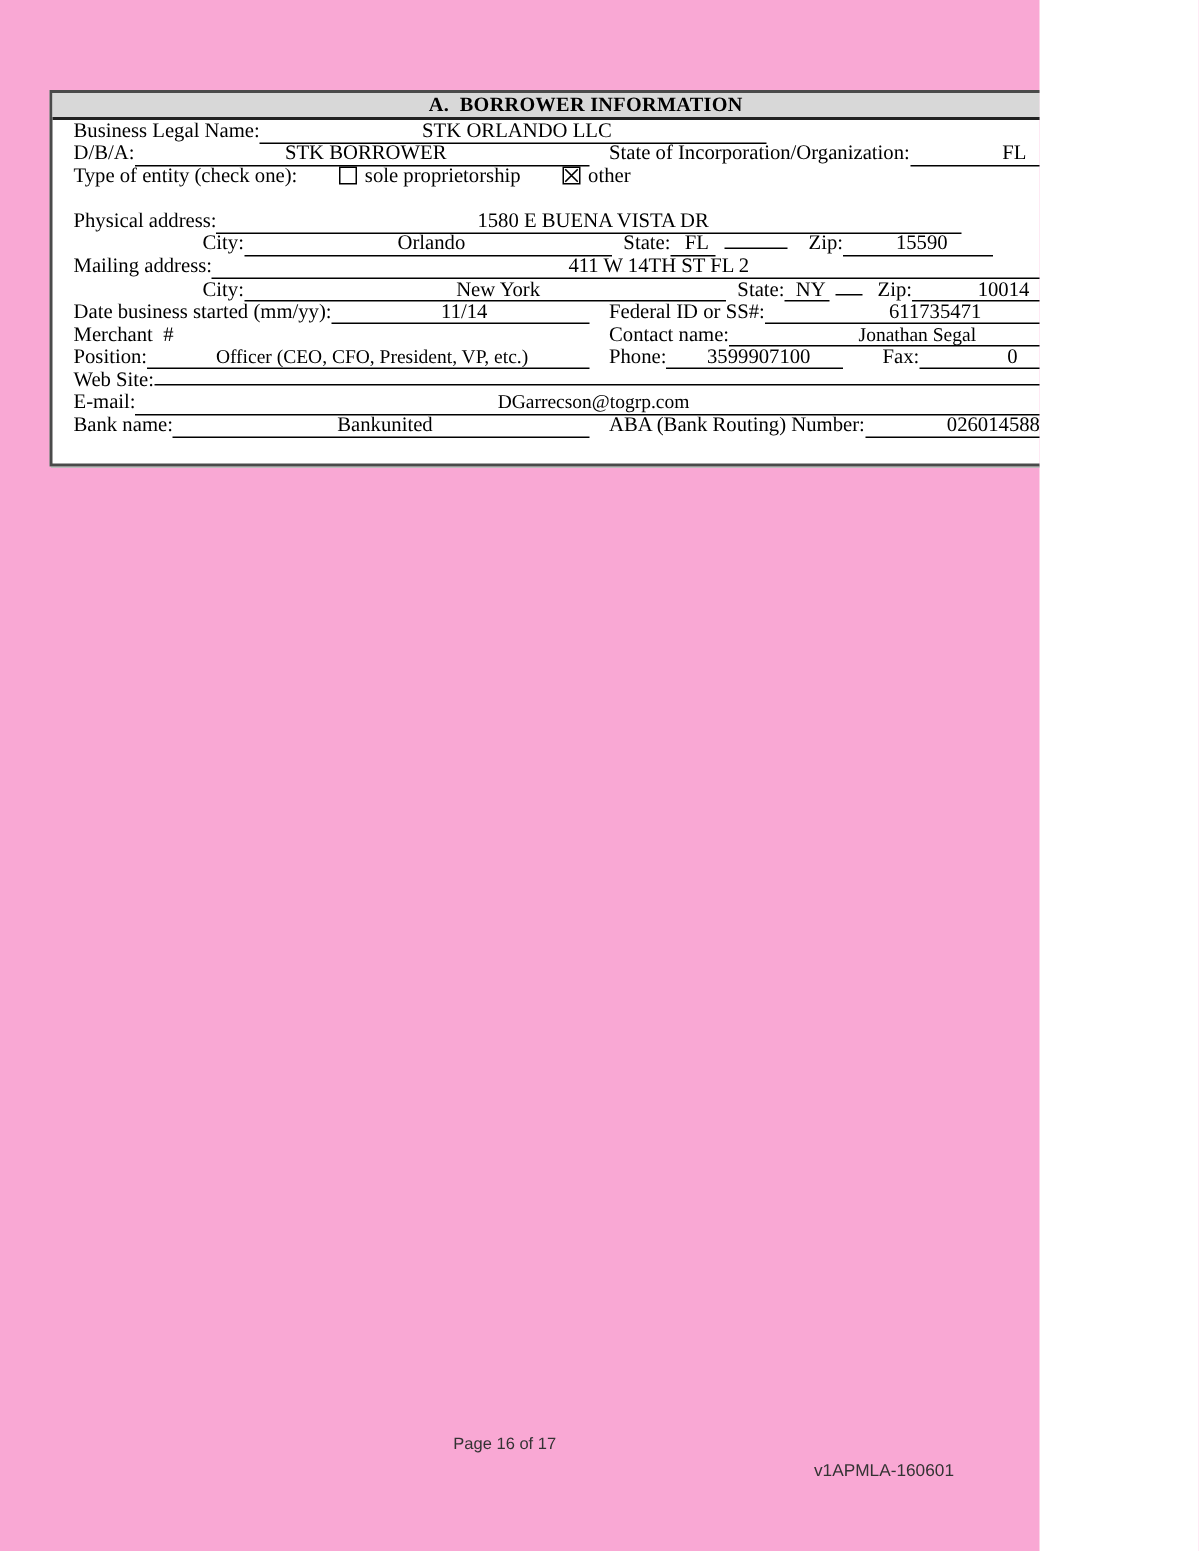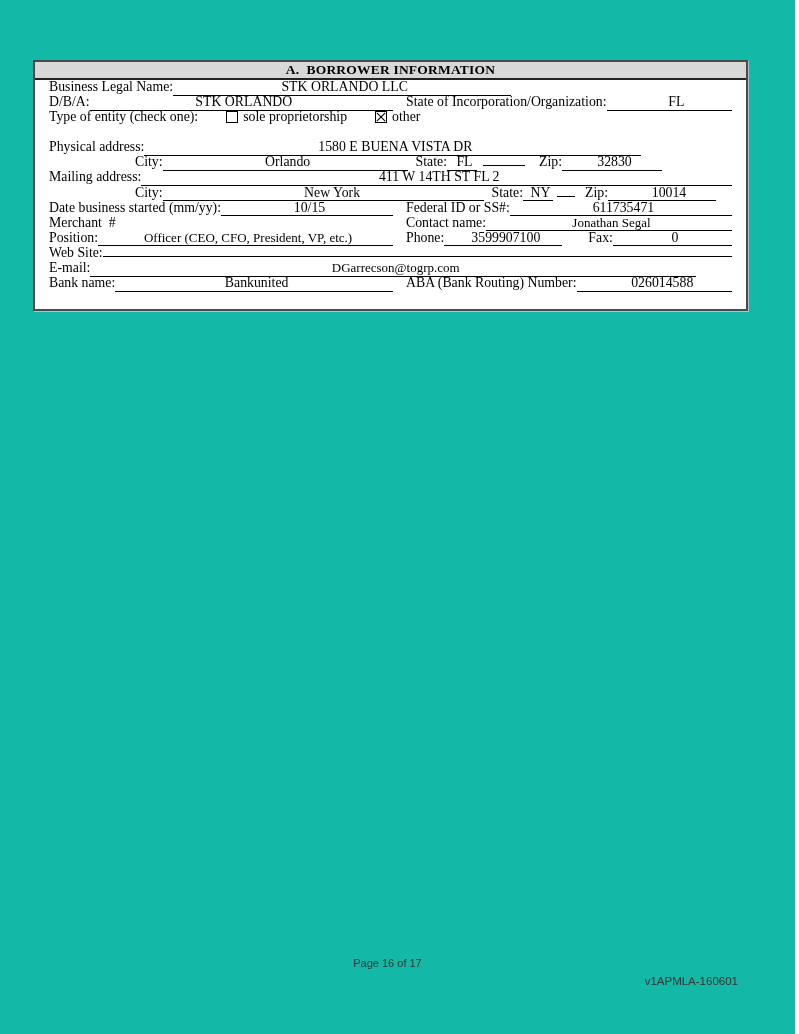--- a/index.html
+++ b/index.html
@@ -1,17 +1,17 @@
 <!DOCTYPE html>
 <html><head>
 <meta charset="utf-8">
 <style>
   html,body { margin:0; padding:0; background:#ffffff; }
   .page {
-    position:relative; width:795px; height:1034px; background:#14b8a6;
+    position:relative; width:693px; height:1034px; background:#f9a8d4;
     font-family:"Liberation Serif", serif; color:#000; overflow:hidden;
   }
   .form-box {
     position:absolute; left:33px; top:60px; width:715px; height:251px;
     border:2px solid #4a4a4a; box-sizing:border-box; background:#fff;
     box-shadow:1px 1px 0 #bdbdbd;
   }
   .sec-header {
     height:16px; line-height:16px; background:#d8d8d8;
     border-bottom:2px solid #222;
@@ -60,21 +60,21 @@
     <div class="sec-header">A.&nbsp; BORROWER INFORMATION</div>
 
     <div class="row">
       <span class="lbl">Business Legal Name:</span>
       <span class="fill" style="flex:0 0 338px;">STK ORLANDO LLC</span>
     </div>
 
     <div class="row">
       <span class="col1">
         <span class="lbl">D/B/A:</span>
-        <span class="fill grow">STK ORLANDO</span>
+        <span class="fill grow">STK BORROWER</span>
       </span>
       <span class="col2">
         <span class="lbl">State of Incorporation/Organization:</span>
         <span class="fill grow" style="padding-left:14px;">FL</span>
       </span>
     </div>
 
     <div class="row">
       <span class="lbl">Type of entity (check one):</span>
       <span class="cb" style="margin-left:28px;"></span>
@@ -94,21 +94,21 @@
       <span class="fill" style="flex:0 0 497px;">1580 E BUENA VISTA DR</span>
     </div>
 
     <div class="row">
       <span class="lbl ml88">City:</span>
       <span class="fill grow">Orlando</span>
       <span class="lbl" style="margin-left:8px;">State:</span>
       <span class="fill" style="flex:0 0 30px;">FL</span>
       <span class="fill" style="flex:0 0 42px; margin-left:6px;"></span>
       <span class="lbl" style="margin-left:14px;">Zip:</span>
-      <span class="fill" style="flex:0 0 100px;">32830</span>
+      <span class="fill" style="flex:0 0 100px;">15590</span>
       <span class="spacer" style="flex:0 0 70px;"></span>
     </div>
 
     <div class="row">
       <span class="lbl">Mailing address:</span>
       <span class="fill grow">411 W 14TH ST FL 2</span>
     </div>
 
     <div class="row">
       <span class="lbl ml88">City:</span>
@@ -117,21 +117,21 @@
       <span class="fill" style="flex:0 0 30px;">NY</span>
       <span class="fill" style="flex:0 0 18px; margin-left:4px;"></span>
       <span class="lbl" style="margin-left:10px;">Zip:</span>
       <span class="fill" style="flex:0 0 108px; padding-left:14px;">10014</span>
       <span class="spacer" style="flex:0 0 16px;"></span>
     </div>
 
     <div class="row">
       <span class="col1">
         <span class="lbl">Date business started (mm/yy):</span>
-        <span class="fill grow">10/15</span>
+        <span class="fill grow">11/14</span>
       </span>
       <span class="col2">
         <span class="lbl">Federal ID or SS#:</span>
         <span class="fill grow">611735471</span>
       </span>
     </div>
 
     <div class="row">
       <span class="col1">
         <span class="lbl">Merchant&nbsp; #</span>

